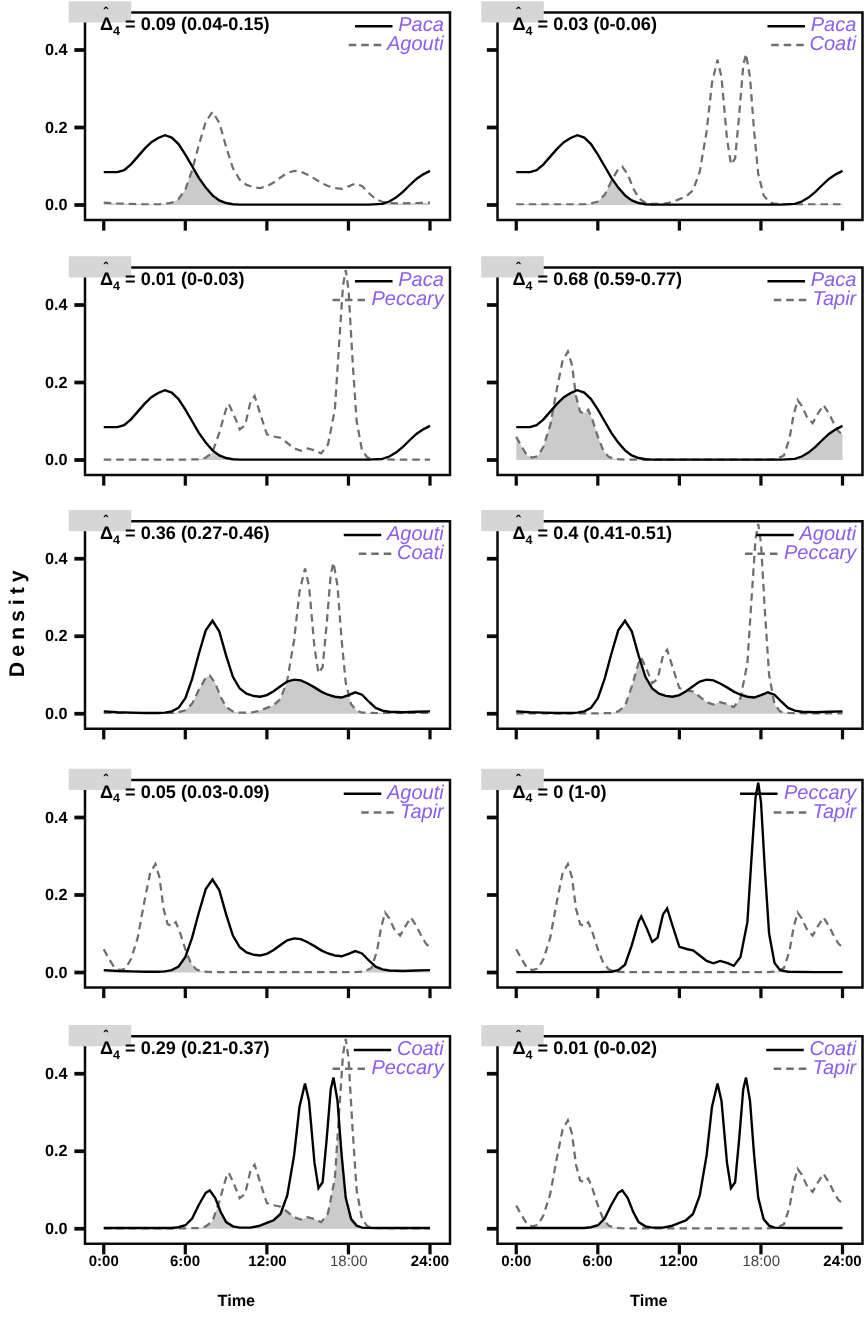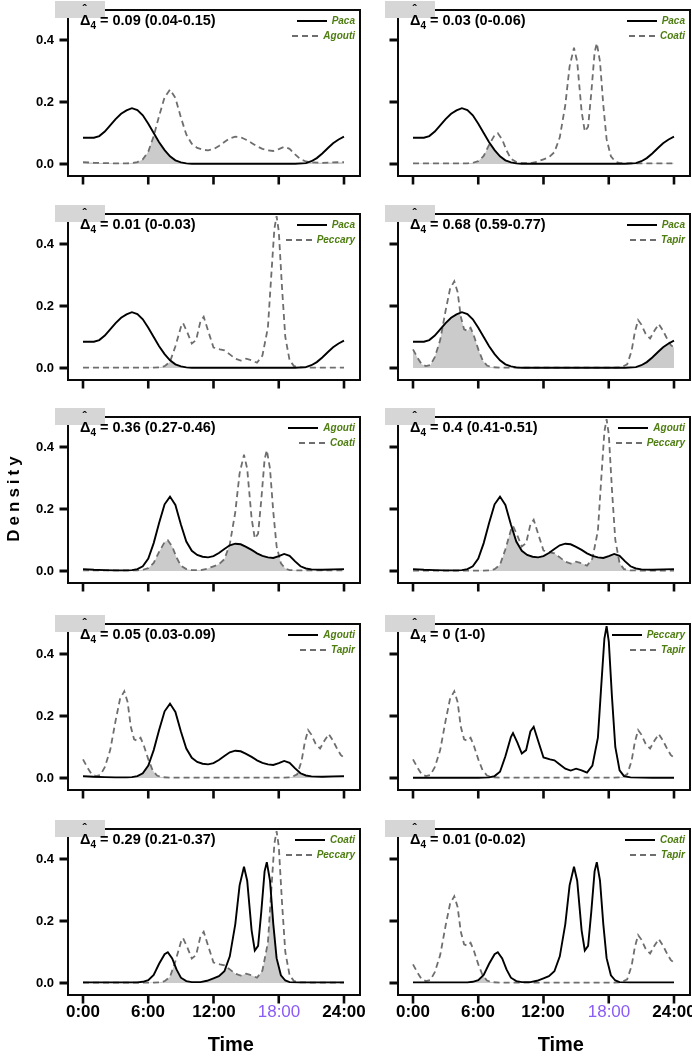--- a/index.html
+++ b/index.html
@@ -9,25 +9,25 @@
   svg.plot{position:absolute;left:0;top:0;width:304px;height:182px;overflow:visible;}
   .tab{position:absolute;left:-3px;top:-7px;width:50px;height:17px;background:#d6d6d6;z-index:1;}
   .stat{position:absolute;left:22px;top:4px;font-weight:bold;font-size:14.5px;z-index:3;white-space:nowrap;}
   .dwrap{position:relative;display:inline-block;}
   .hat{position:absolute;left:2.5px;top:-9px;font-size:12px;font-weight:bold;}
   .dsub{font-size:10px;}
   .legend{position:absolute;right:7px;top:5px;z-index:3;}
   .lrow{display:flex;align-items:center;justify-content:flex-end;height:15px;}
   .lsample{display:inline-block;width:30px;height:0;margin-right:5px;border-top:2.2px solid #000;}
   .lsample.dashed{border-top:2.2px dashed #6e6e6e;width:26px;}
-  .lname{font-style:italic;font-weight:bold;font-size:10px;color:#4d7c0f;}
+  .lname{font-style:italic;font-weight:normal;font-size:16px;color:#8b5cf6;}
   .ylab{position:absolute;left:-40px;width:36px;text-align:right;font-size:13px;font-weight:bold;line-height:20px;}
-  .xlab{position:absolute;top:1002px;width:64px;text-align:center;font-size:17px;font-weight:bold;}
-  .xlab.thin{font-weight:normal;color:#8b5cf6;}
-  .time{position:absolute;top:1033px;width:80px;text-align:right;font-size:20px;font-weight:bold;}
+  .xlab{position:absolute;top:1002px;width:64px;text-align:center;font-size:12px;font-weight:bold;}
+  .xlab.thin{font-weight:normal;color:#404040;}
+  .time{position:absolute;top:1033px;width:80px;text-align:left;font-size:13px;font-weight:bold;}
   .density{position:absolute;top:497px;left:14px;transform:translate(-50%,-50%) rotate(-90deg);
            font-size:17px;font-weight:bold;letter-spacing:4px;white-space:nowrap;}
 </style>
 </head>
 <body>
 
 <div class="fig">
 
   <div class="density">Density</div>
 

